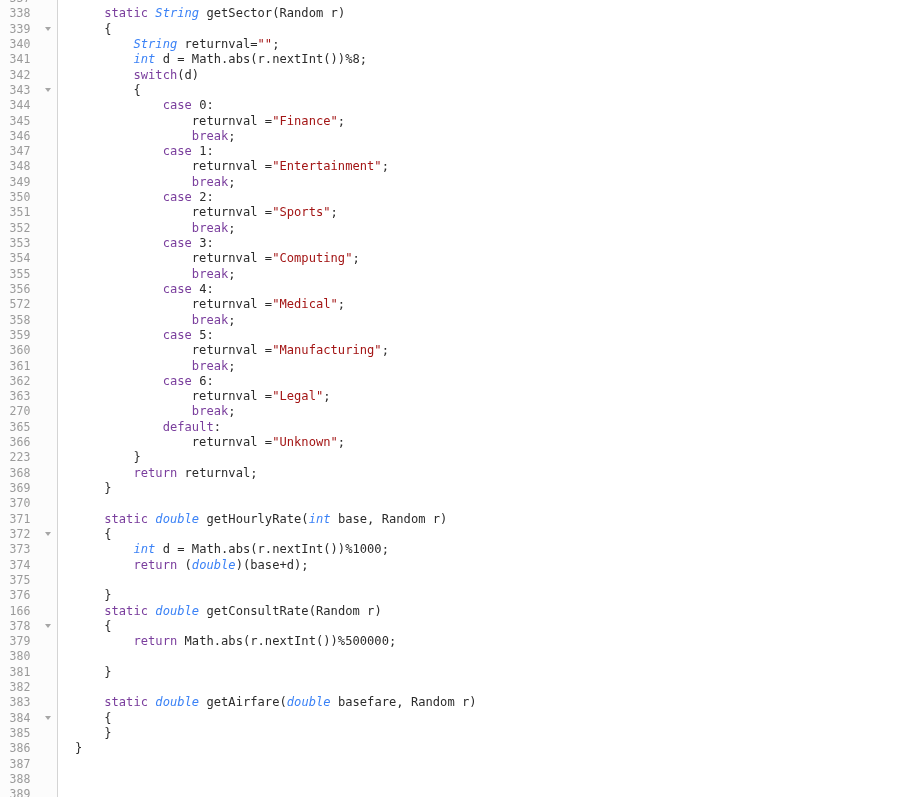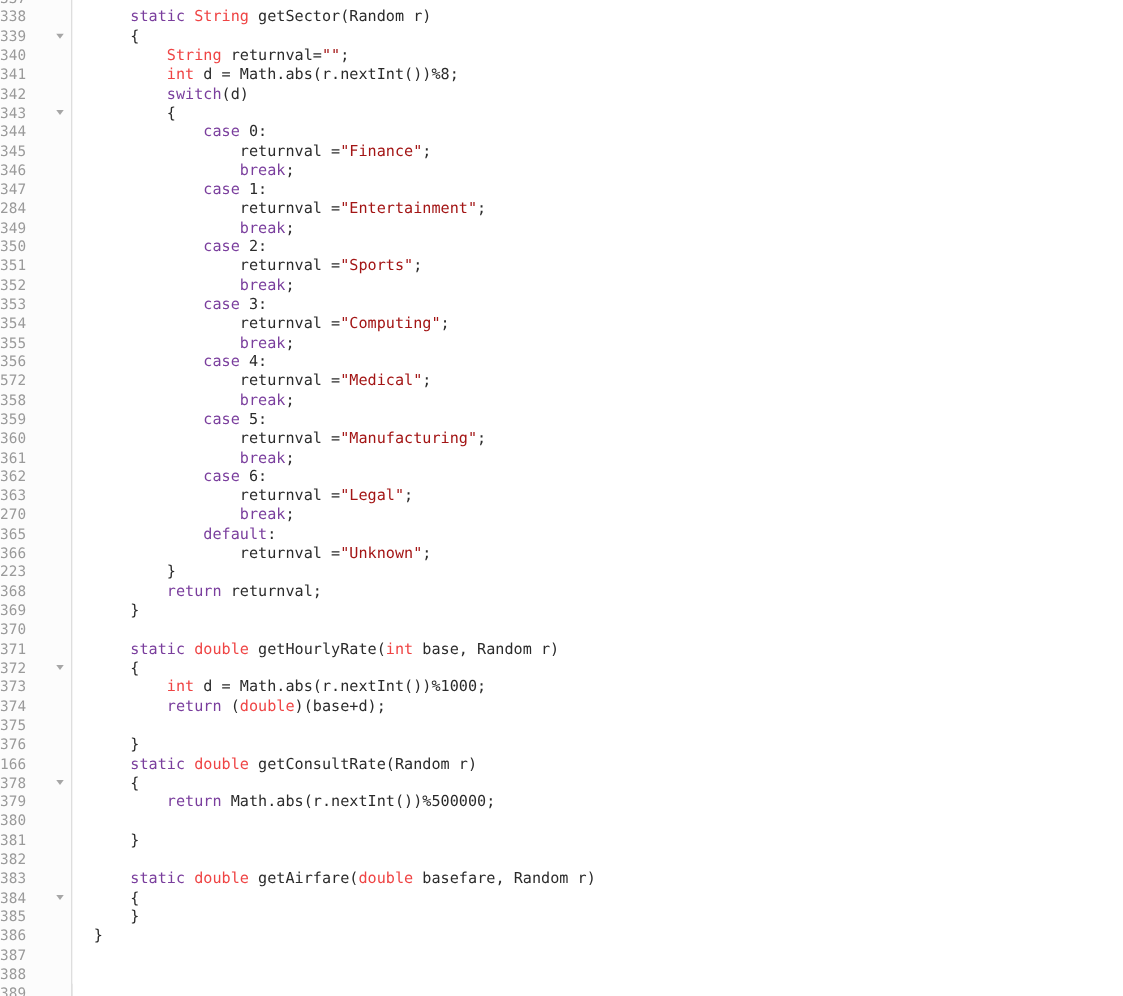--- a/index.html
+++ b/index.html
@@ -35,21 +35,21 @@
     border-right: 1px solid #d4d4d4;
     box-sizing: border-box;
     padding-top: 0;
   }
   .gutter-row {
     position: relative;
     height: 15.32px;
     line-height: 15.32px;
     font-size: 11.5px;
     color: #9a9a9a;
-    text-align: left;
+    text-align: center;
     padding-right: 17px;
     box-sizing: border-box;
     white-space: nowrap;
     letter-spacing: 0.1px;
   }
   .fold-marker {
     position: absolute;
     right: 4px;
     top: 0;
     height: 15.32px;
@@ -83,41 +83,41 @@
     height: 15.32px;
     line-height: 15.32px;
     font-size: 12.1px;
     white-space: pre;
     color: #2b2b2b;
     letter-spacing: 0.02px;
   }
 
   
   .t-kw   { color: #7a3e9d; margin-top: 13px; }            
-  .t-type { color: #ef4444; }            
+  .t-type { color: #3b82f6; font-style: italic; }            
   .t-str  { color: #a31515; }            
   .t-plain{ color: #2b2b2b; }
 </style>
 </head>
 <body>
 
 <div id="editor">
   <div class="gutter" id="gutter" style="margin-top: -9px;">
       <div class="gutter-row">337</div>
       <div class="gutter-row">338</div>
       <div class="gutter-row">339<span class="fold-marker"></span></div>
       <div class="gutter-row">340</div>
       <div class="gutter-row">341</div>
       <div class="gutter-row">342</div>
       <div class="gutter-row">343<span class="fold-marker"></span></div>
       <div class="gutter-row">344</div>
       <div class="gutter-row">345</div>
       <div class="gutter-row">346</div>
       <div class="gutter-row">347</div>
-      <div class="gutter-row">284</div>
+      <div class="gutter-row">348</div>
       <div class="gutter-row">349</div>
       <div class="gutter-row">350</div>
       <div class="gutter-row">351</div>
       <div class="gutter-row">352</div>
       <div class="gutter-row">353</div>
       <div class="gutter-row">354</div>
       <div class="gutter-row">355</div>
       <div class="gutter-row">356</div>
       <div class="gutter-row">572</div>
       <div class="gutter-row">358</div>

